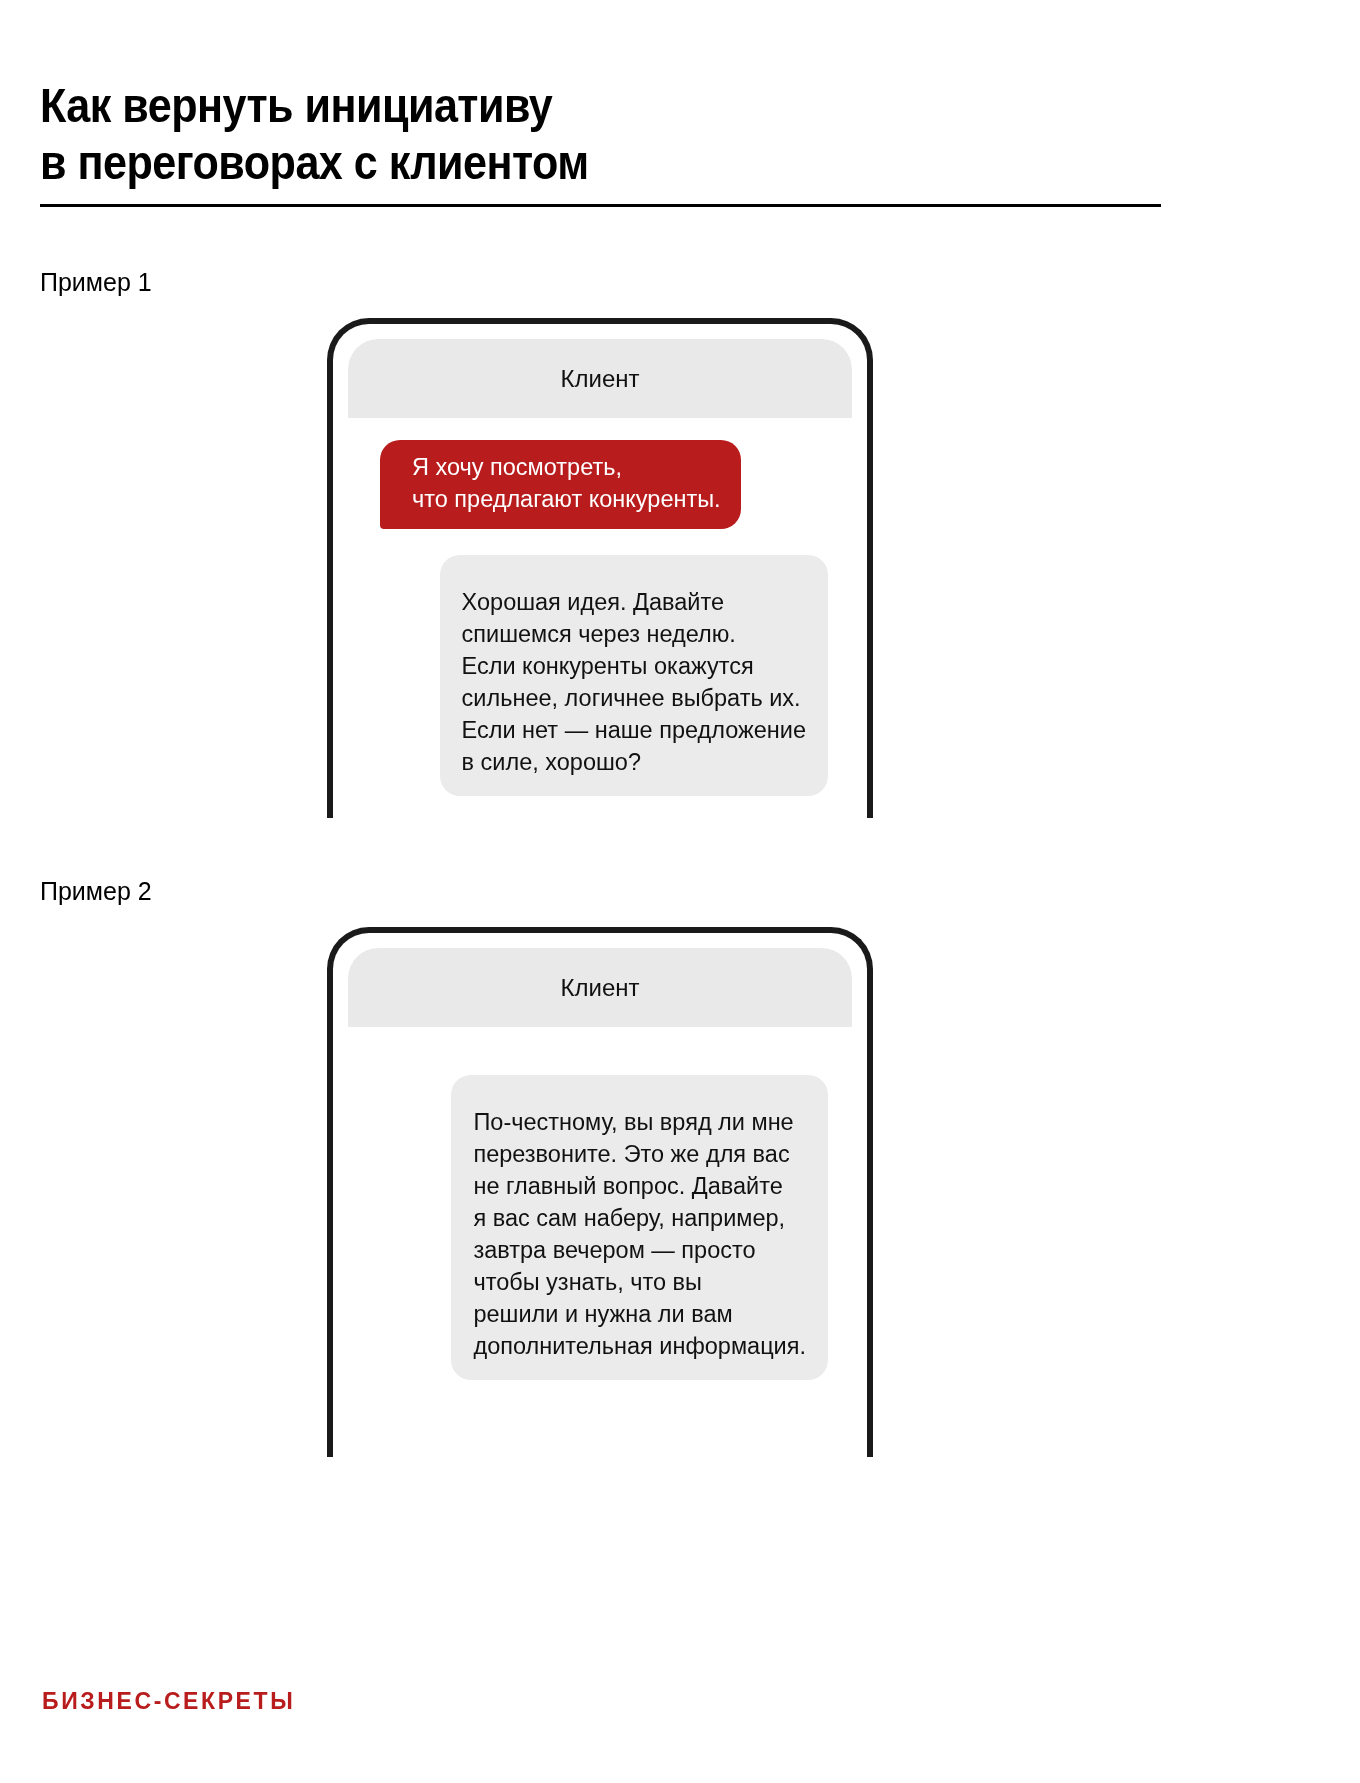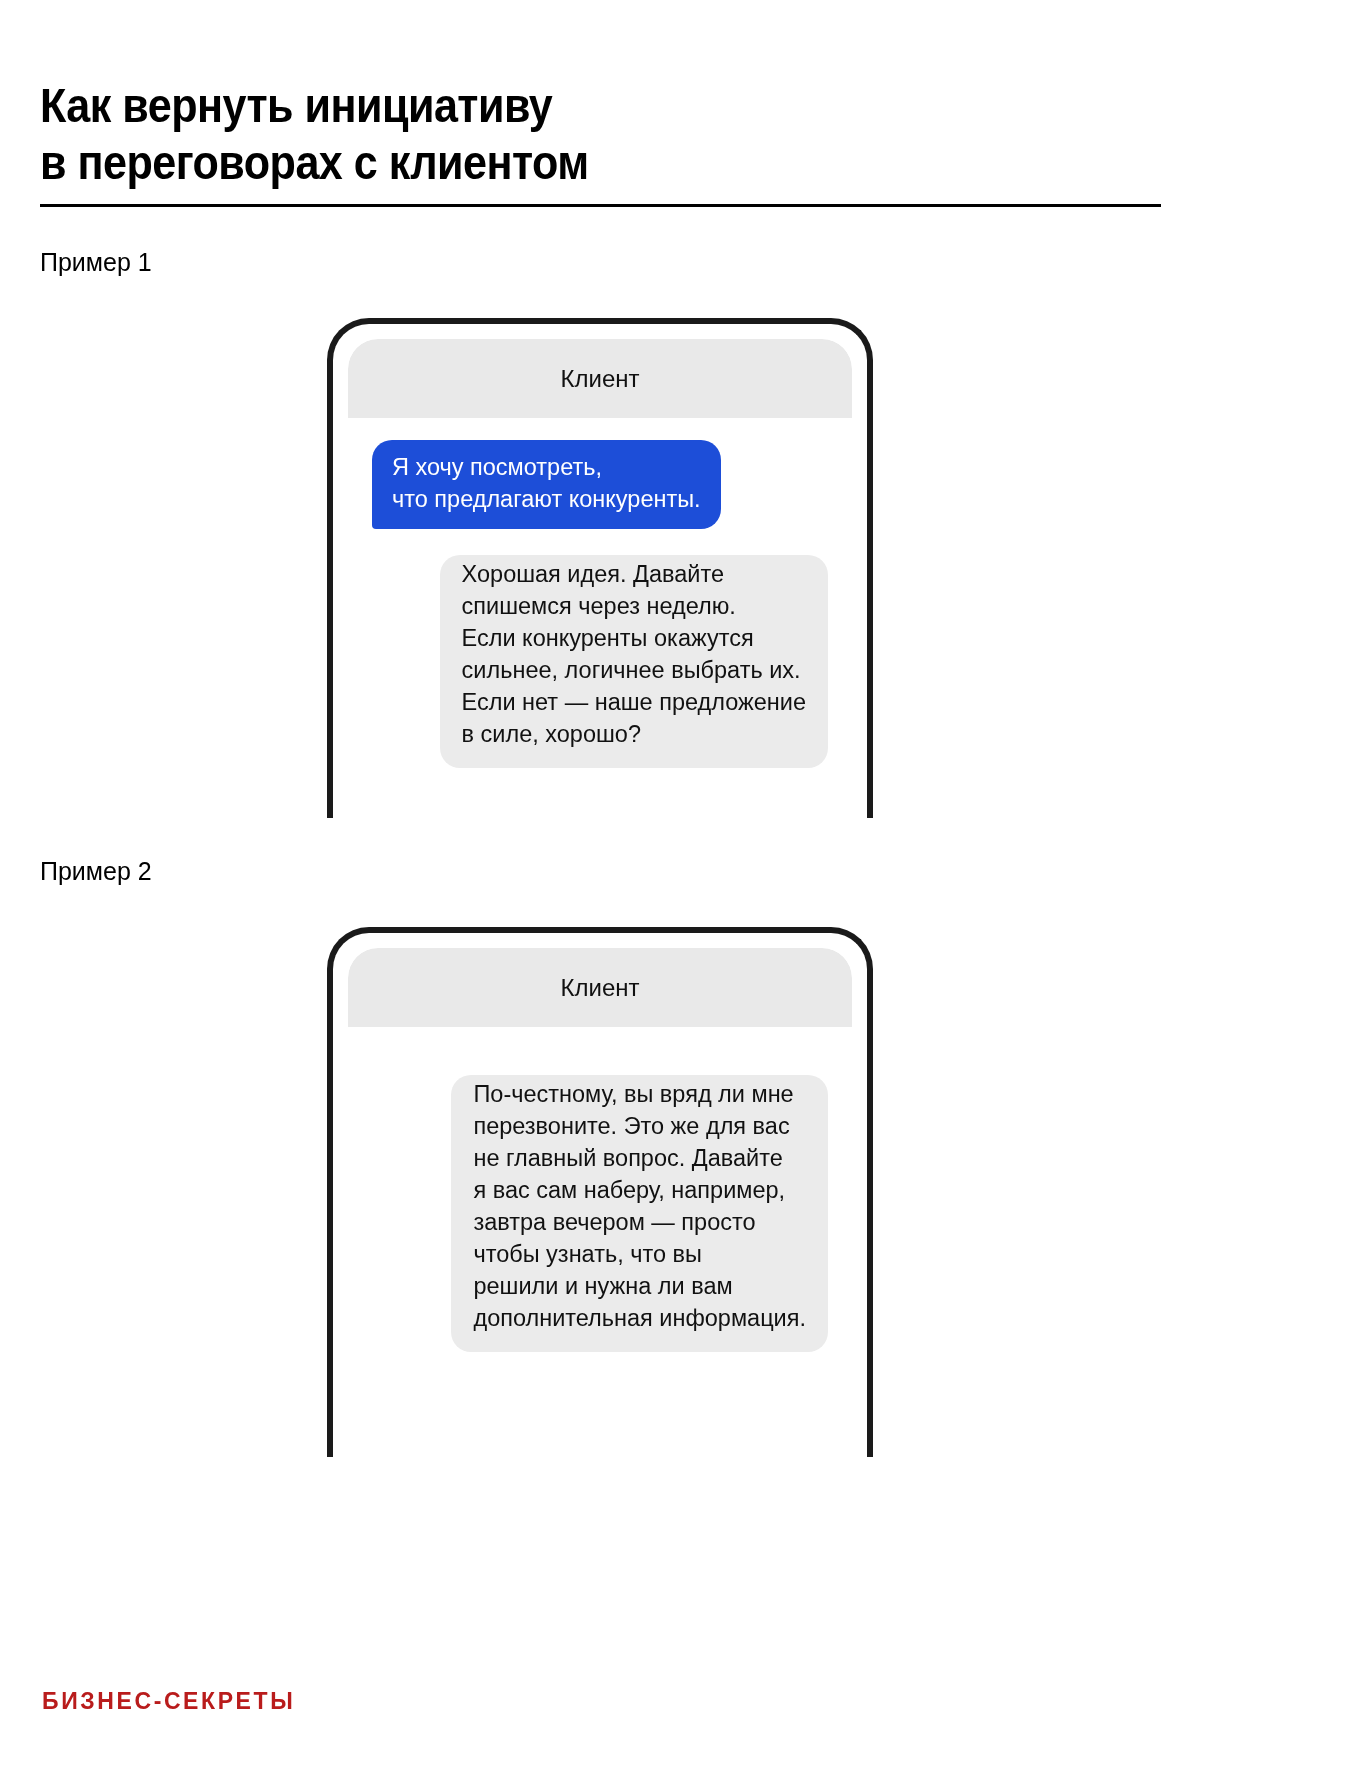--- a/index.html
+++ b/index.html
@@ -48,20 +48,21 @@
   }
 
   
   .example-label {
     position: absolute;
     left: 40px;
     font-size: 25px;
     line-height: 1.2;
     color: #000000;
     font-weight: normal;
+    margin-top: 20px;
   }
   #example-label-1 { top: 247px; }
   #example-label-2 { top: 856px; }
 
   
   .phone {
     position: absolute;
     left: 305px;
     width: 590px;
     box-sizing: border-box;
@@ -131,25 +132,25 @@
   .bubble {
     position: relative;
     display: inline-block;
     box-sizing: border-box;
     font-size: 23.5px;
     line-height: 1.36;
     white-space: pre-line;
   }
 
   .bubble.incoming {
-    background: #1d4ed8;
+    background: #b91c1c;
     color: #ffffff;
     border-radius: 20px 20px 20px 4px;
-    padding: 12px 20px 13px 20px;
-    margin-left: 0;
+    padding: 12px 20px 13px 32px;
+    margin-left: 8px;
   }
   .bubble.incoming::after {
     content: "";
     position: absolute;
     left: -9px;
     bottom: 0;
     width: 16px;
     height: 20px;
     background: #f07c24;
     border-bottom-right-radius: 16px 14px;
@@ -160,21 +161,21 @@
   .outgoing-row {
     display: flex;
     justify-content: flex-end;
     margin-top: 26px;
   }
 
   .bubble.outgoing {
     background: #ebebeb;
     color: #111111;
     border-radius: 20px;
-    padding: 4px 22px 17px 22px;
+    padding: 32px 22px 17px 22px;
     text-align: left;
   }
 
   
   .watermark {
     position: absolute;
     left: 42px;
     top: 1688px;
     font-size: 23px;
     font-weight: bold;

